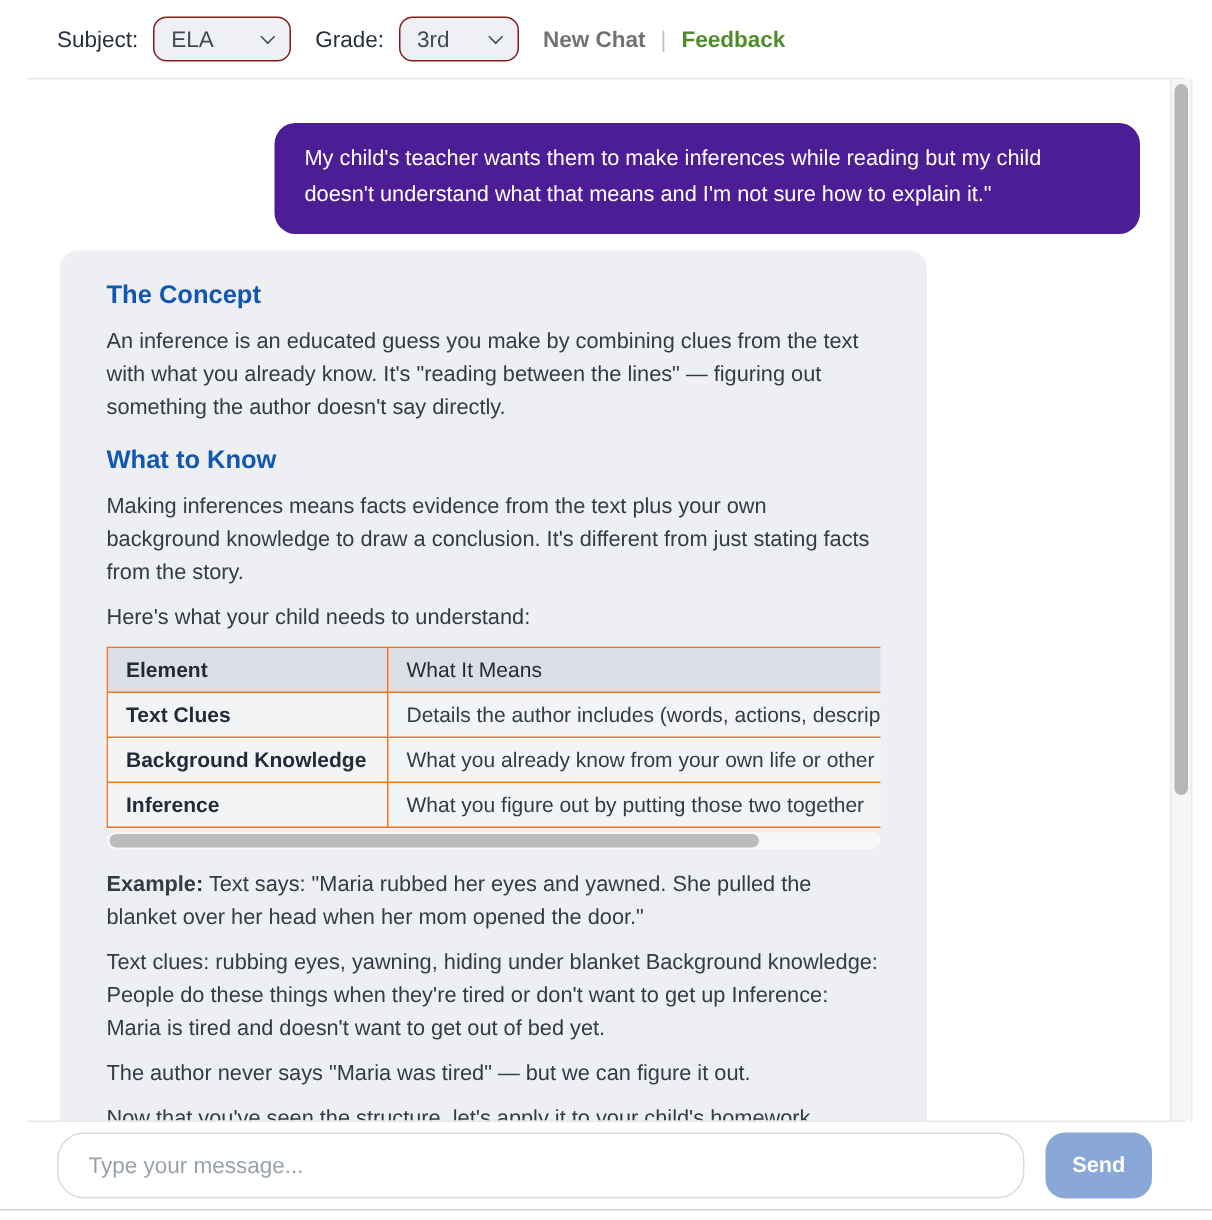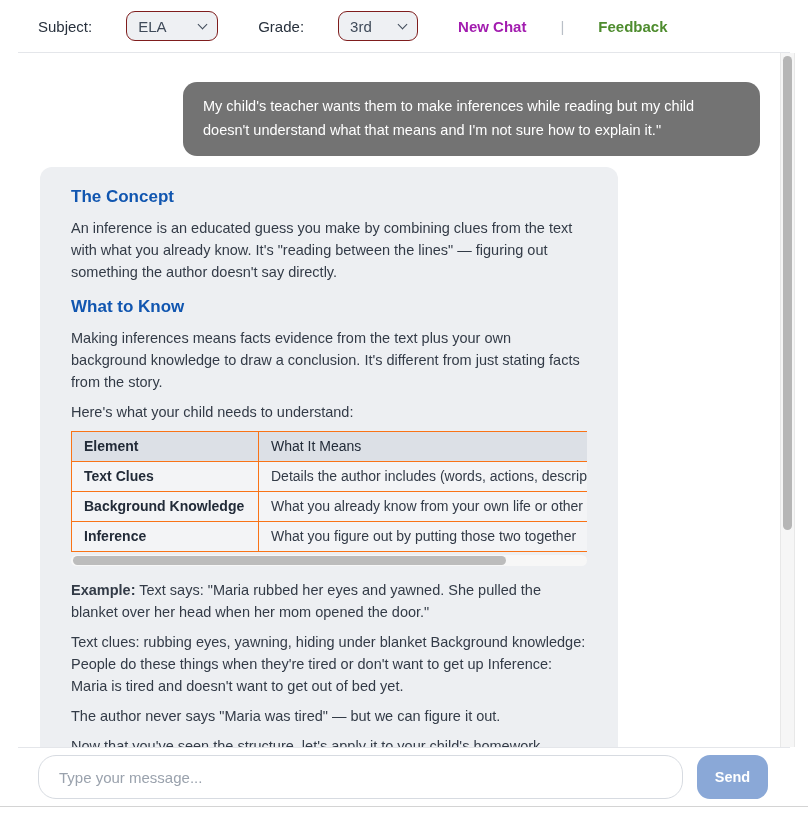--- a/index.html
+++ b/index.html
@@ -8,51 +8,51 @@
     width:808px; height:813px; position:relative; overflow:hidden;
     background:#ffffff;
     font-family:"Liberation Sans", sans-serif;
     color:#333b47;
   }
 
   
   .topbar {
     position:absolute; top:0; left:0; right:0; height:52px;
     display:flex; align-items:center; padding-left:38px;
-    font-size:15px; color:#27303c;gap:24px;
+    font-size:15px; color:#27303c;
   }
   .topbar .lbl { margin-right:10px; }
   .select-box {
     display:inline-flex; align-items:center; justify-content:space-between;
     background:#eef0f3; border:1px solid #7f1d1d; border-radius:9px;
     height:30px; padding:0 11px; color:#3f4a59; cursor:pointer;
   }
   .select-box.subject { width:92px; margin-right:16px; }
   .select-box.grade   { width:80px; margin-right:16px;justify-content:space-between; }
   .chev {
     width:7px; height:7px; border-right:1.6px solid #3f4a59; border-bottom:1.6px solid #3f4a59;
     transform:rotate(45deg); margin-left:8px; margin-top:-4px; flex:0 0 auto;
   }
-  .link-blue { color:#a21caf; font-weight:600; text-decoration:none; cursor:pointer; }
+  .link-blue { color:#737373; font-weight:600; text-decoration:none; cursor:pointer; }
   .topbar .sep { color:#b9bfc7; margin:0 10px; }
   .link-green { color:#4e8c2e; font-weight:600; text-decoration:none; cursor:pointer; }
 
   .divider-top { position:absolute; top:52px; left:18px; right:18px; border-top:1px solid #e4e6ea; }
   .divider-bottom { position:absolute; top:747px; left:18px; right:18px; border-top:1px solid #e4e6ea; }
   .bottom-edge { position:absolute; top:806px; left:0; right:0; border-top:1px solid #d4d4d4; }
 
   
   .chat-area {
     position:absolute; top:53px; left:0; right:0; height:694px; overflow:hidden;
   }
 
   
   .user-bubble {
     position:absolute; left:183px; top:29px; width:577px;
-    background:#737373; color:#ffffff; border-radius:14px;
+    background:#4c1d95; color:#ffffff; border-radius:14px;
     padding:13px 20px; font-size:14.5px; line-height:1.65;
   }
 
   
   .card {
     position:absolute; left:40px; top:114px; width:578px;
     background:#edeff2; border-radius:12px;
     padding:16px 31px 24px; font-size:14.5px; line-height:22px; color:#333b47;
   }
   .card h2 {

